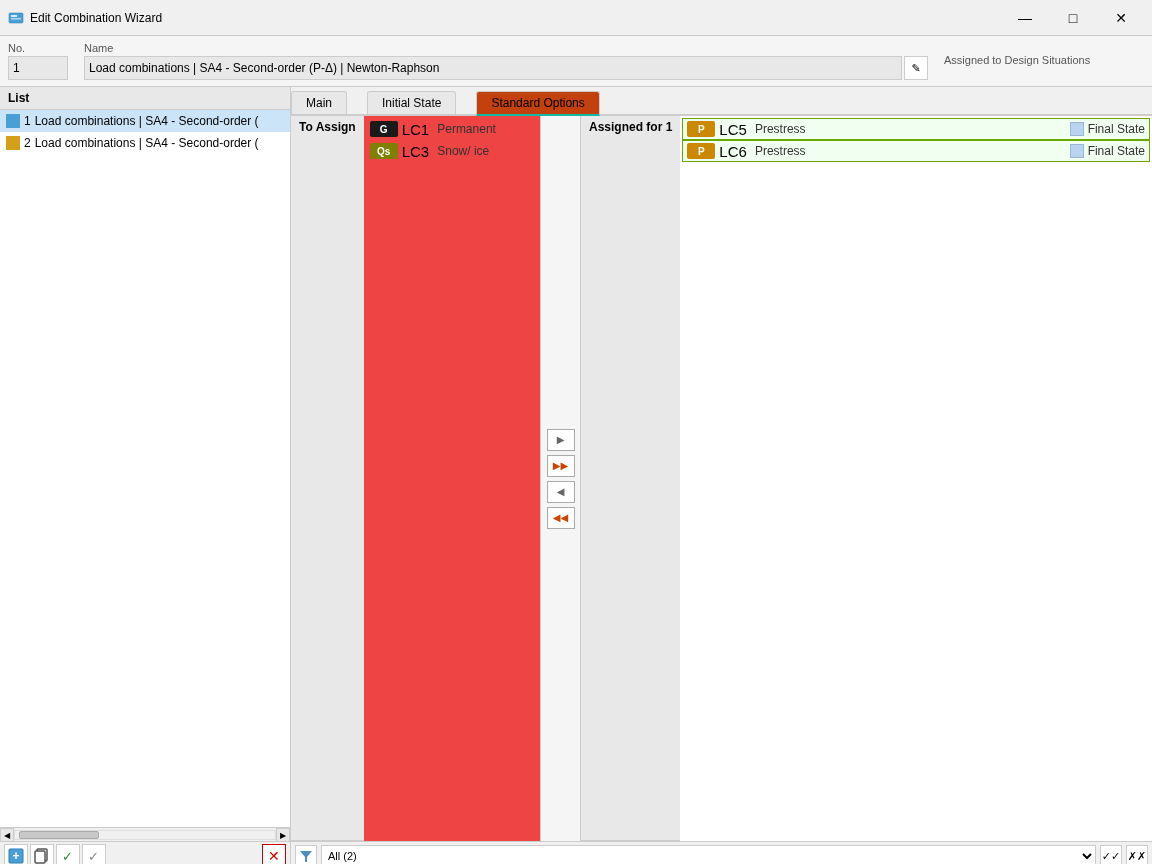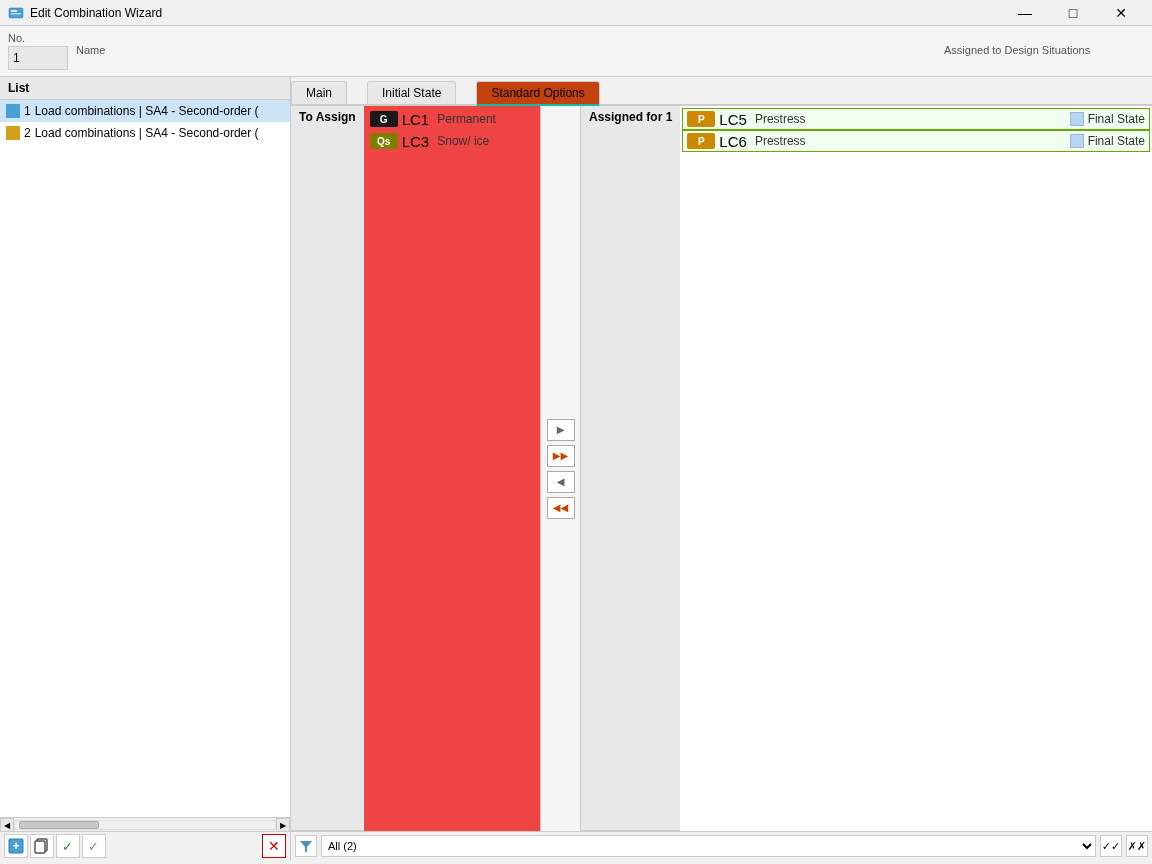--- a/index.html
+++ b/index.html
@@ -1,20 +1,20 @@
 <!DOCTYPE html>
 <html><head>
   <meta charset="utf-8">
   <style>
     * { box-sizing: border-box; margin: 0; padding: 0; }
     body { font-family: 'Segoe UI', Arial, sans-serif; font-size: 12px; background: #f0f0f0; width: 1152px; height: 864px; overflow: hidden; }
 
     .title-bar {
       background: #f0f0f0;
-      height: 26px;
+      height: 36px;
       display: flex;
       align-items: center;
       padding: 0 8px;
       border-bottom: 1px solid #ccc;
       user-select: none;
     }
     .title-bar-icon { width: 16px; height: 16px; margin-right: 6px; }
     .title-bar-text { flex: 1; font-size: 12px; }
     .title-bar-controls { display: flex; gap: 2px; }
     .title-bar-btn {
@@ -27,21 +27,21 @@
       flex-direction: column;
       height: calc(864px - 30px);
     }
 
     
     .header-row {
       display: flex;
       background: #f5f5f5;
       border-bottom: 1px solid #ccc;
       padding: 6px 8px;
-      gap: 8px;
+      gap: 16px;
       align-items: center;
     }
     .header-field { display: flex; flex-direction: column; }
     .header-label { font-size: 11px; color: #555; margin-bottom: 2px; }
     .header-input {
       border: 1px solid #ccc;
       background: white;
       padding: 2px 4px;
       font-size: 12px;
       height: 24px;
@@ -331,20 +331,24 @@
 
 <div class="main-container">
 
   <div class="header-row">
     <div class="header-field no-field">
       <div class="header-label">No.</div>
       <input class="header-input" value="1" readonly="" style="background: rgb(232, 232, 232);">
     </div>
     <div class="header-field name-field">
       <div class="header-label">Name</div>
+      <div class="name-field-inner">
+        <input class="header-input" value="Load combinations | SA4 - Second-order (P-Δ) | Newton-Raphson" style="background: rgb(232, 232, 232);">
+        <button class="edit-btn">✎</button>
+      </div>
     </div>
     <div class="header-field assigned-field">
       <div class="header-label">Assigned to Design Situations</div>
     </div>
   </div>
 
   <div class="content-area">
 
     <div class="list-panel">
       <div class="list-header">List</div>

